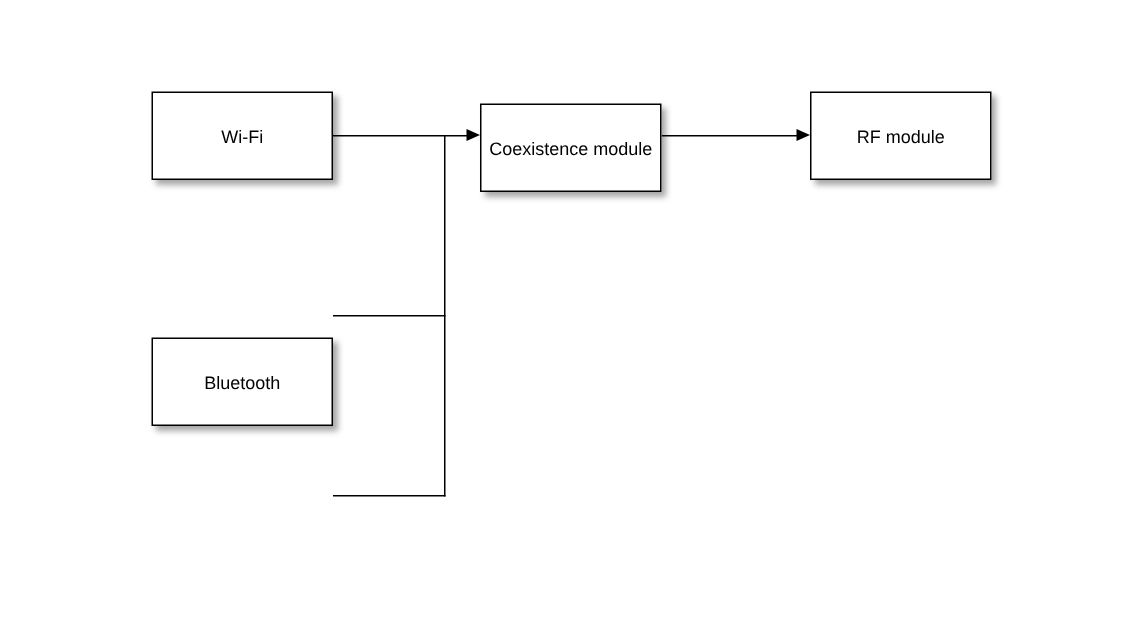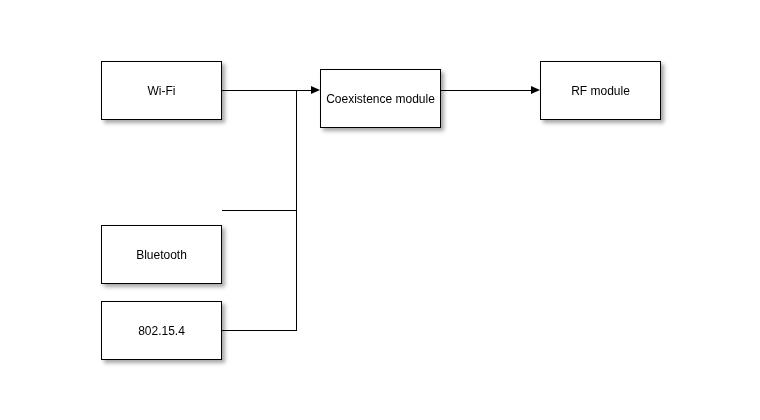--- a/index.html
+++ b/index.html
@@ -79,23 +79,20 @@
   <div class="arrowhead arrow-into-rf"></div>
 
   <div class="block block-wifi">
     <span>Wi-Fi</span>
   </div>
 
   <div class="block block-bluetooth">
     <span>Bluetooth</span>
   </div>
 
-  <div class="block block-zigbee">
-    <span>802.15.4</span>
-  </div>
 
   <div class="block block-coexistence">
     <span>Coexistence module</span>
   </div>
 
   <div class="block block-rf">
     <span>RF module</span>
   </div>
 
 </div>

